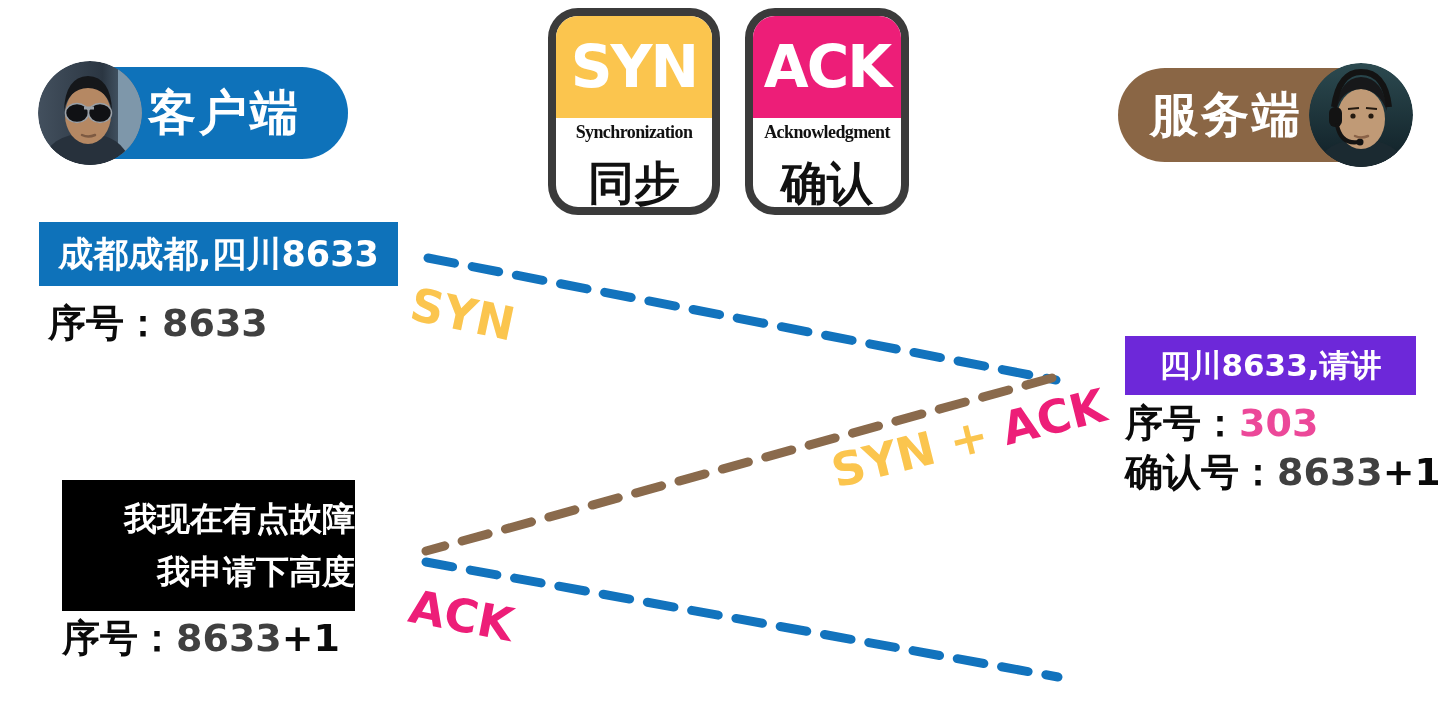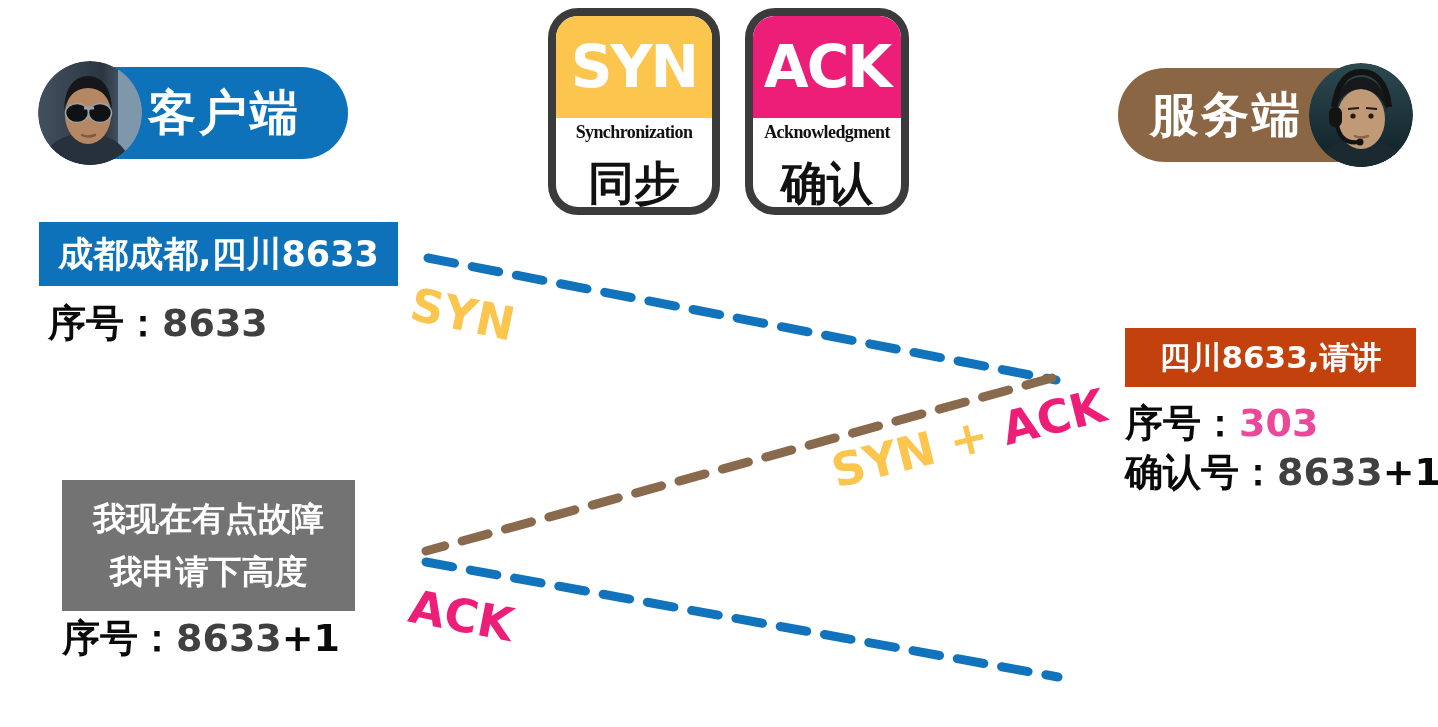--- a/index.html
+++ b/index.html
@@ -43,24 +43,24 @@
   #client-avatar{left:-2px;top:-6px;}
   #server-avatar{right:-3px;top:-5px;}
   .avatar svg{display:block;width:100%;height:100%;}
 
   
   .bubble{
     position:absolute;color:#fff;font-weight:700;
     display:flex;align-items:center;justify-content:center;white-space:nowrap;
   }
   #client-bubble1{left:3px;top:222px;width:359px;height:64px;background:#0e72ba;font-size:35px;margin-left:36px;}
-  #server-bubble1{left:1125px;top:328px;width:291px;height:59px;background:#c2410c;font-size:31px;}
+  #server-bubble1{left:1125px;top:336px;width:291px;height:59px;background:#6d28d9;font-size:31px;}
   #client-bubble2{
-    left:62px;top:480px;width:293px;height:131px;background:#737373;font-size:33px;
-    flex-direction:column;align-items:center;justify-content:center;
+    left:62px;top:480px;width:293px;height:131px;background:#000000;font-size:33px;
+    flex-direction:column;align-items:flex-end;justify-content:center;
     box-sizing:border-box;line-height:1.6;
   }
 
   
   .field{position:absolute;font-weight:700;font-size:38px;color:#0a0a0a;white-space:nowrap;line-height:1.15;}
   #client-field1{left:48px;top:302px;}
   #server-field-seq{left:1125px;top:402px;}
   #server-field-ack{left:1125px;top:451px;}
   #client-field2-seq{left:62px;top:617px;}
   #client-field2-ack{left:62px;top:667px;}

